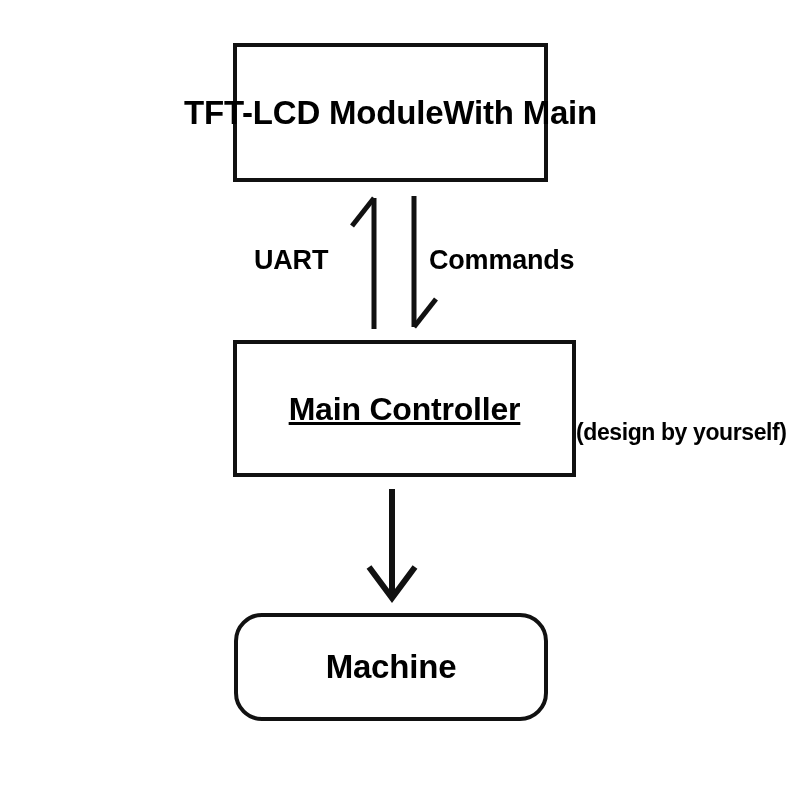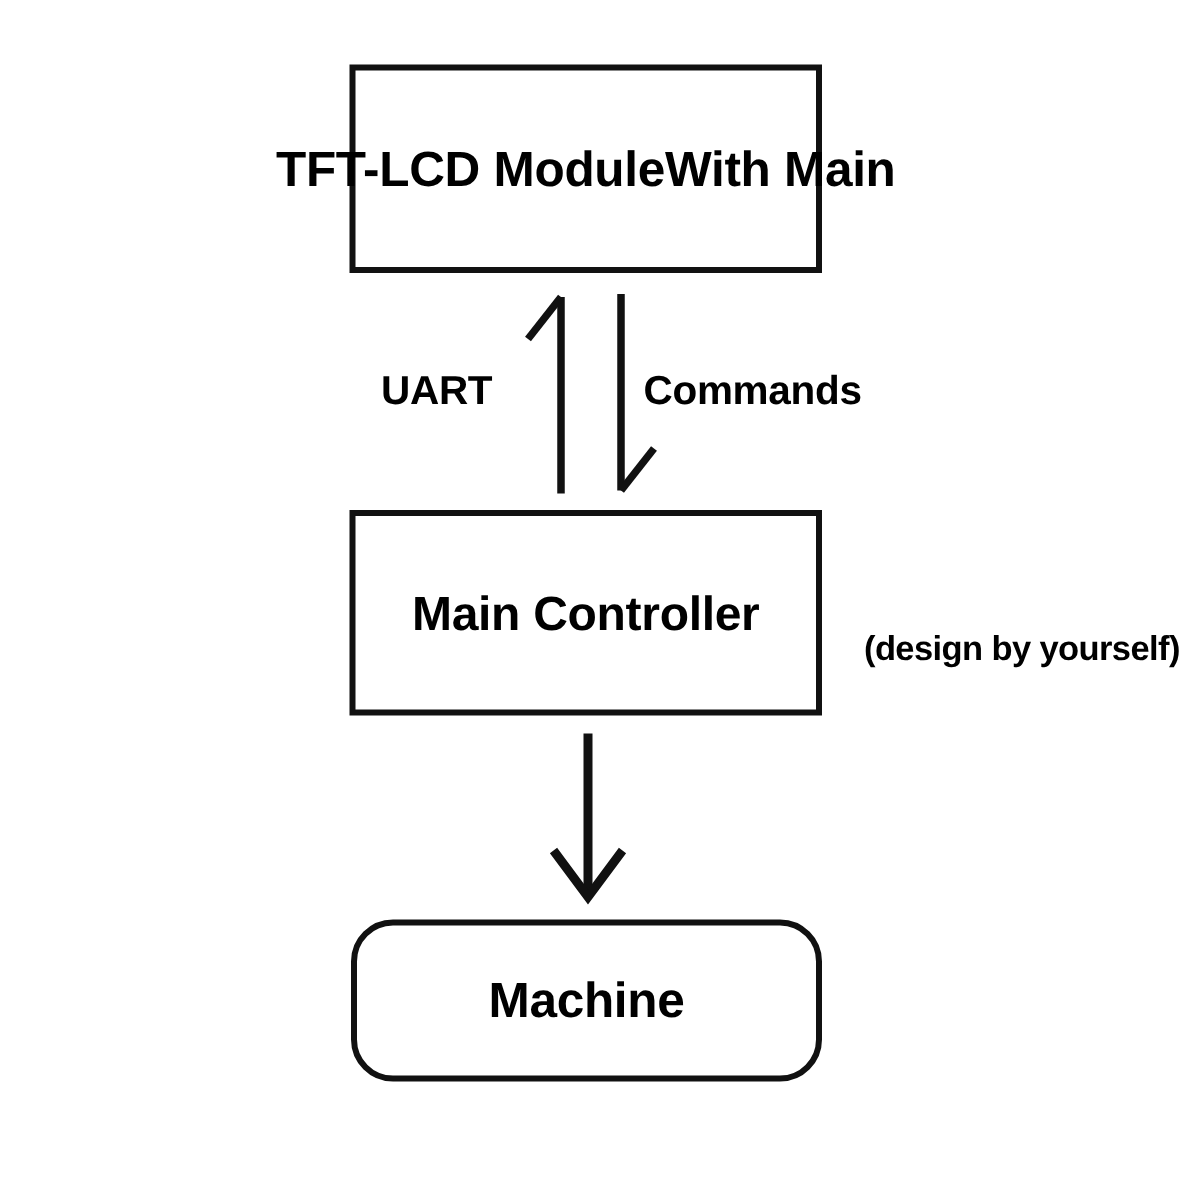--- a/index.html
+++ b/index.html
@@ -46,22 +46,23 @@
     height: 139px;
   }
   #box-tft .node-line {
     font-size: 33px;
     line-height: 54px;
   }
 
   #box-mcu {
     left: 233px;
     top: 340px;
-    width: 315px;
+    width: 343px;
     height: 137px;
+    text-decoration: underline;
   }
   #box-mcu .node-line {
     font-size: 32px;
     line-height: 52px;
   }
 
   #box-machine {
     left: 234px;
     top: 613px;
     width: 314px;

